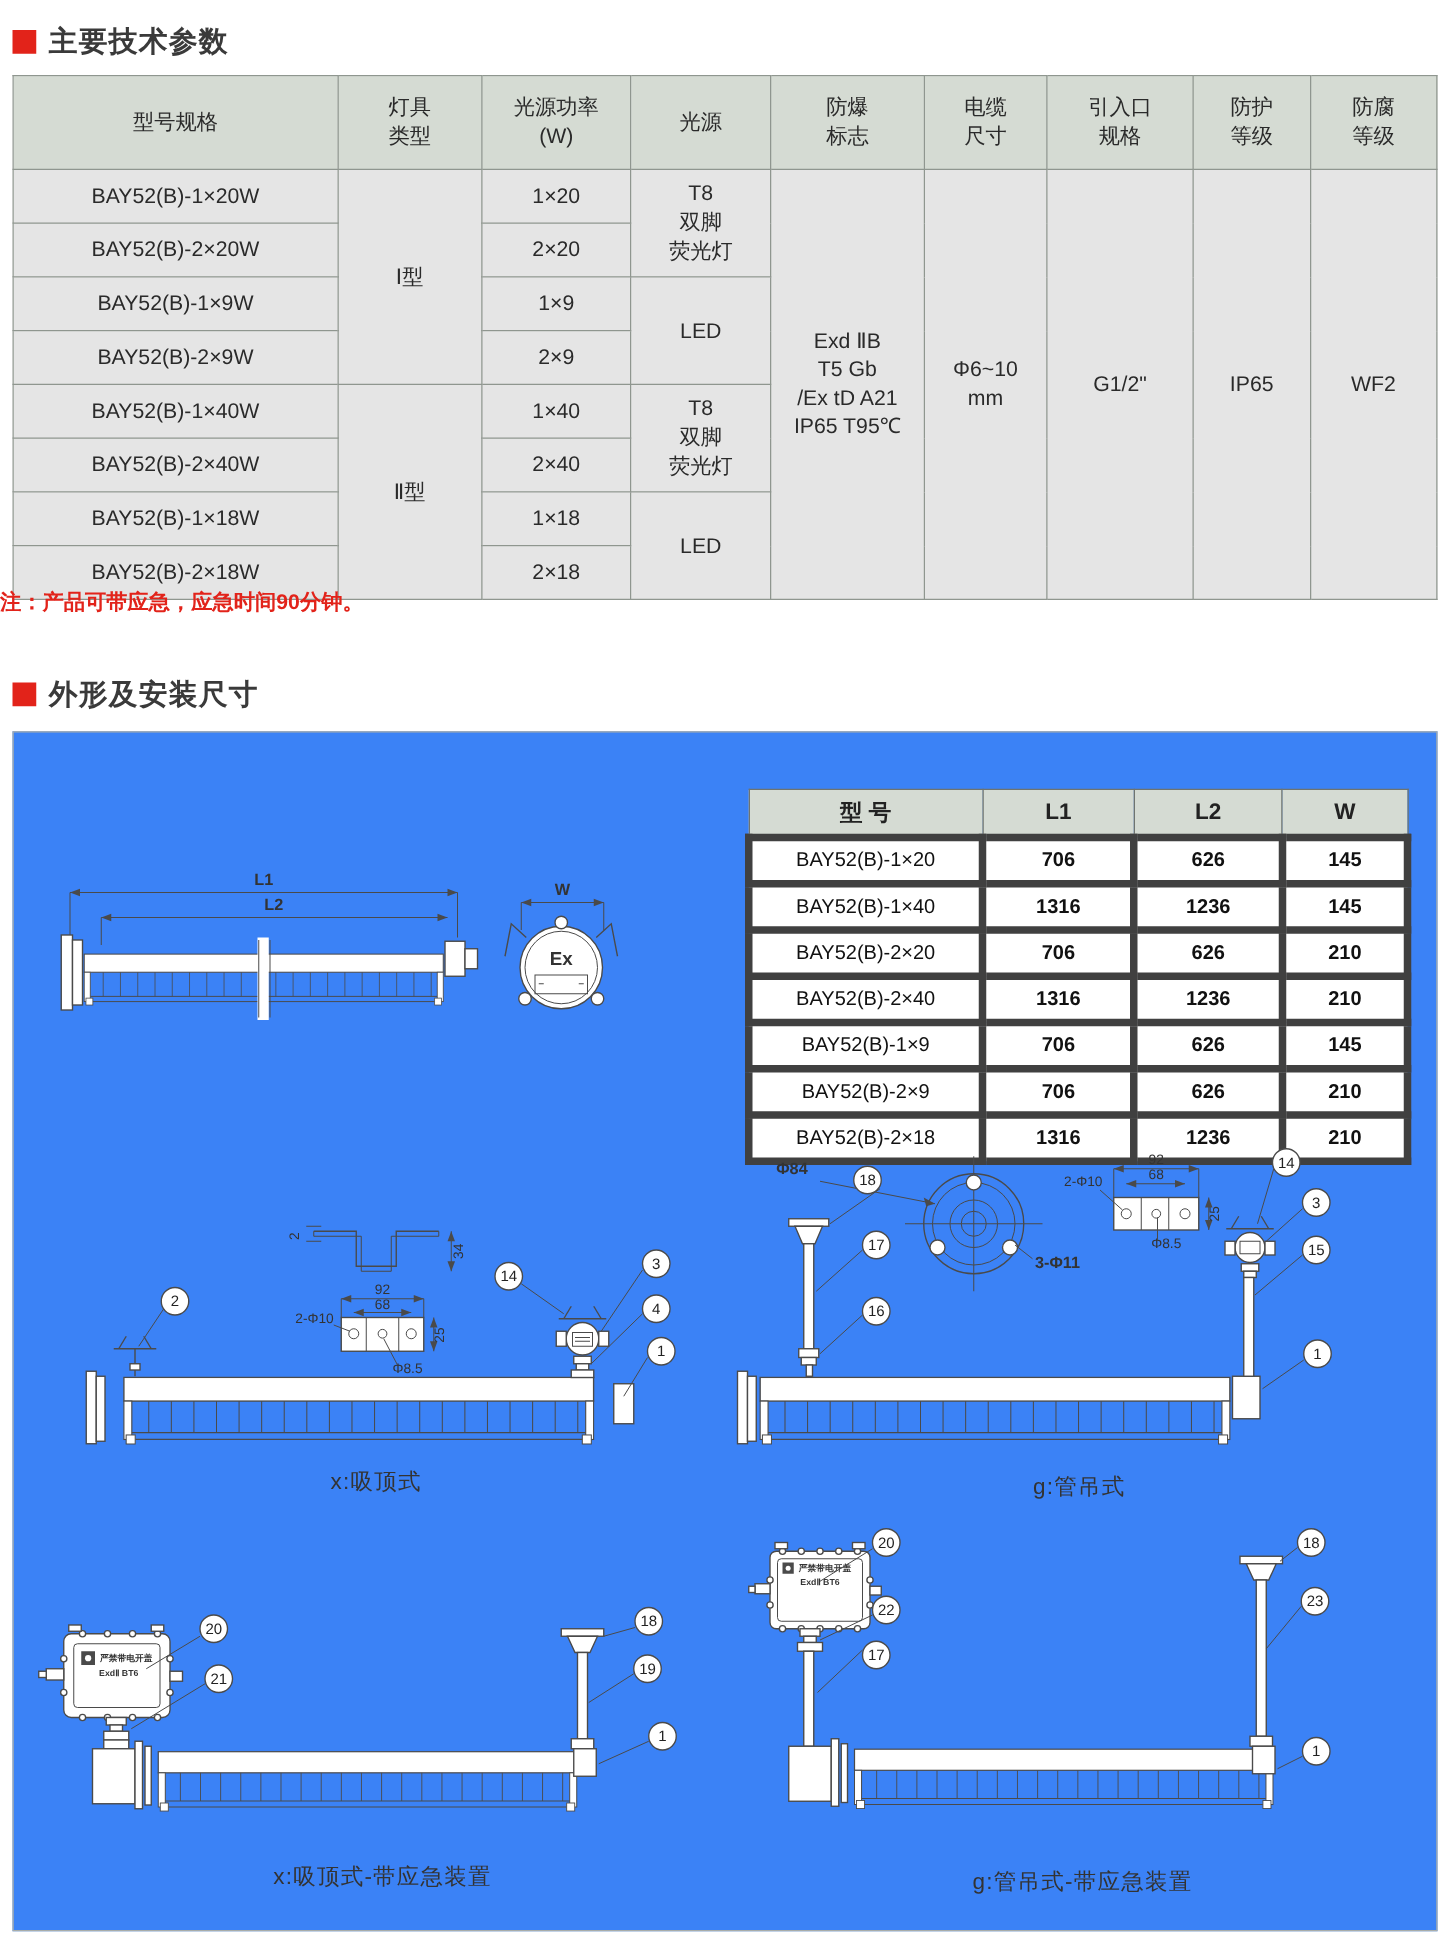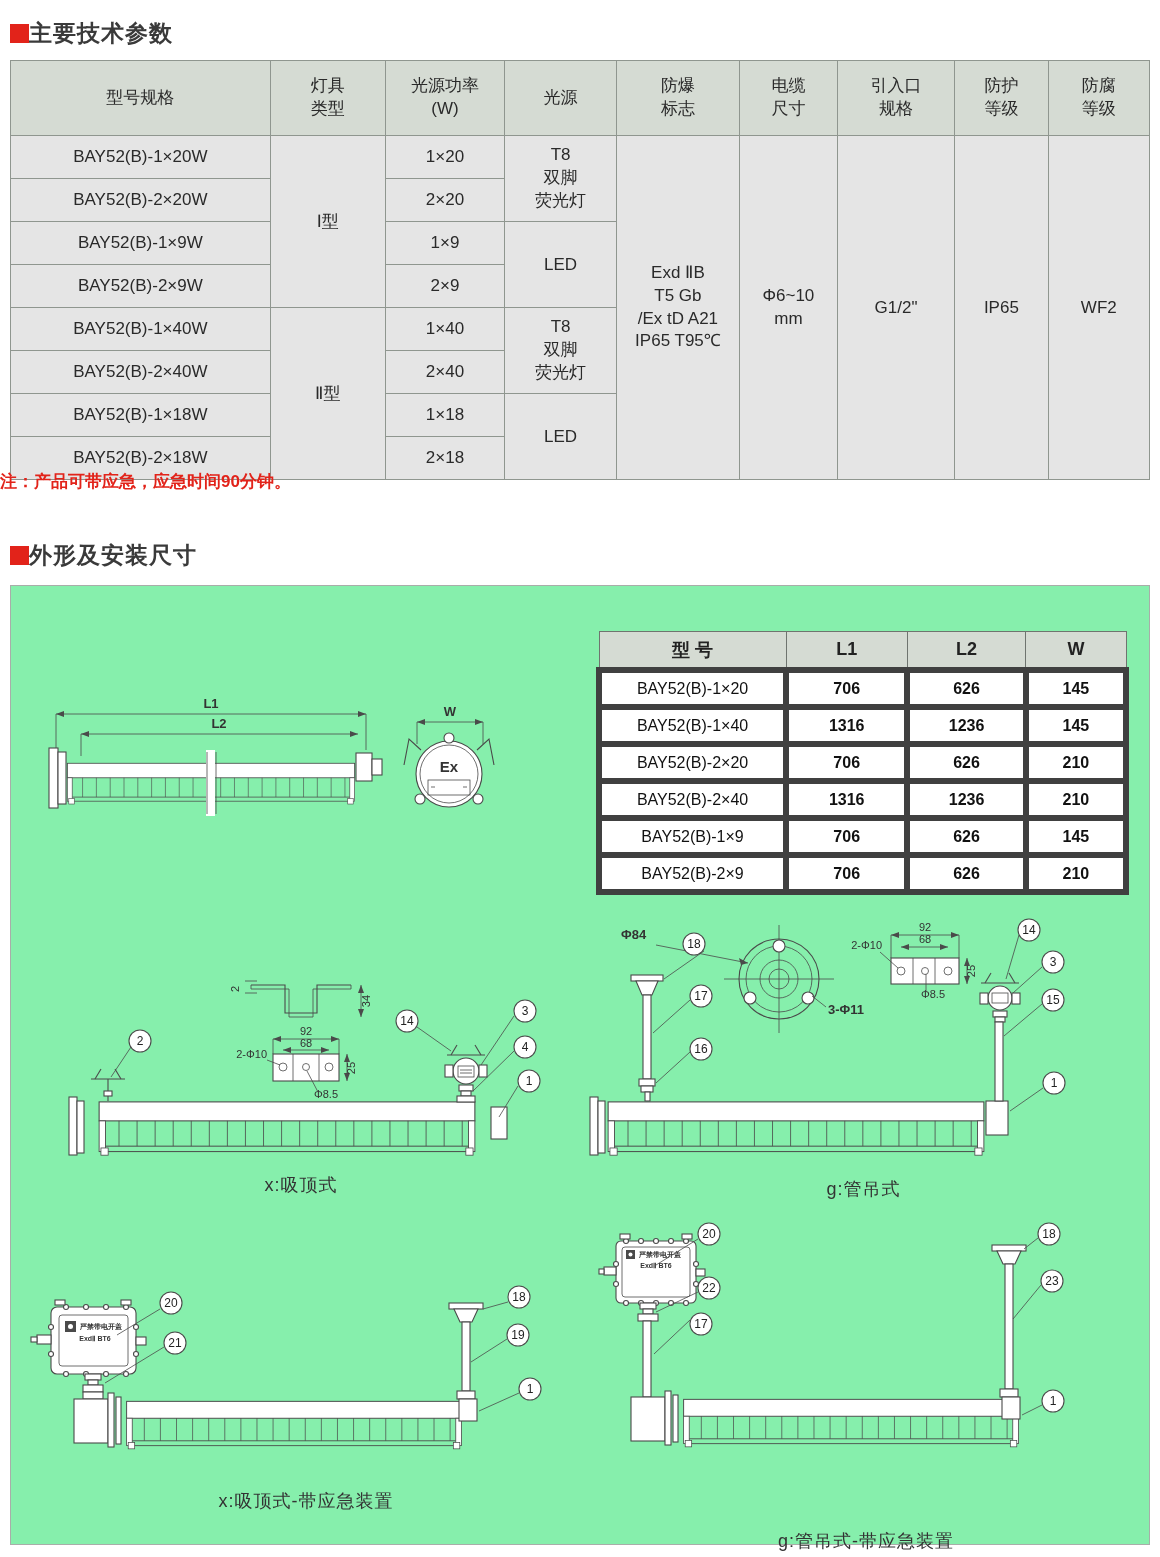--- a/index.html
+++ b/index.html
@@ -3,39 +3,39 @@
 <meta charset="utf-8">
 <style>
   html,body{margin:0;padding:0;}
   body{
     width:1160px;height:1557px;position:relative;background:#ffffff;
     font-family:"Liberation Sans",sans-serif;color:#222;
     -webkit-font-smoothing:antialiased;
   }
   .abs{position:absolute;}
   
-  .sec-head{display:flex;align-items:center;}
+  .sec-head{display:flex;align-items:center;gap:10px;}
   .sec-square{width:19px;height:19px;background:#e2231a;flex:0 0 auto;}
   .sec-title{font-size:23px;font-weight:bold;color:#3a3a3a;letter-spacing:1px;}
   
   table{border-collapse:collapse;table-layout:fixed;}
   .spec-table{width:1140px;}
   .spec-table th{
     background:#d5dbd3;border:1px solid #8f968f;height:74px;
     font-size:17px;font-weight:normal;color:#2a2a2a;text-align:center;padding:0 2px;
   }
   .spec-table td{
     background:#e5e5e5;border:1px solid #8f968f;height:40px;
     font-size:17px;text-align:center;color:#2a2a2a;padding:1px 2px;
   }
   .pre{white-space:pre-line;line-height:1.35;}
   
   .note{font-size:17px;font-weight:bold;color:#e2231a;}
   
-  .outline-box{border:1px solid #a9ada9;background:#86efac;}
+  .outline-box{border:1px solid #a9ada9;background:#3b82f6;}
   
   .dim-table{width:533px;}
   .dim-table th{
     background:#d5dbd3;border:1px solid #6f746f;height:33px;
     font-size:18px;font-weight:bold;color:#222;text-align:center;
   }
   .dim-table td{
     background:#ffffff;border:6px solid #404040;height:29px;
     font-size:16px;text-align:center;color:#111;
   }
@@ -218,20 +218,26 @@
           <td class="num">706</td>
           <td class="num">626</td>
           <td class="num">145</td>
         </tr>
       <tr>
           <td class="mdl">BAY52(B)-2×9</td>
           <td class="num">706</td>
           <td class="num">626</td>
           <td class="num">210</td>
         </tr>
+      <tr>
+          <td class="mdl">BAY52(B)-2×18</td>
+          <td class="num">1316</td>
+          <td class="num">1236</td>
+          <td class="num">210</td>
+        </tr>
     </tbody>
   </table>
 
   <svg class="abs" style="left:10px;top:100px;" width="560" height="200" viewBox="0 0 560 200">
     <line class="s thin" x1="35" y1="28" x2="345" y2="28"></line>
     <path class="fillk" d="M35 28 L43 25 L43 31 Z"></path>
       <path class="fillk" d="M345 28 L337 25 L337 31 Z"></path>
     <line class="s thin" x1="35" y1="28" x2="35" y2="66"></line>
       <line class="s thin" x1="345" y1="28" x2="345" y2="64"></line>
     <text class="dimb" x="190" y="22" text-anchor="middle">L1</text>
@@ -600,15 +606,15 @@
       </g>
     <g class="callout" transform="translate(476,62)">
         <circle class="sw" r="11"></circle>
         <text text-anchor="middle" dy="4">23</text>
       </g>
     <g class="callout" transform="translate(477,182)">
         <circle class="sw" r="11"></circle>
         <text text-anchor="middle" dy="4">1</text>
       </g>
   </svg>
-  <div class="abs caption" style="left:565px;top:907px;width:580px;margin-top:36px;">g:管吊式-带应急装置</div>
+  <div class="abs caption" style="left:565px;top:907px;width:580px;">g:管吊式-带应急装置</div>
 
 </div>
 
 </body></html>

